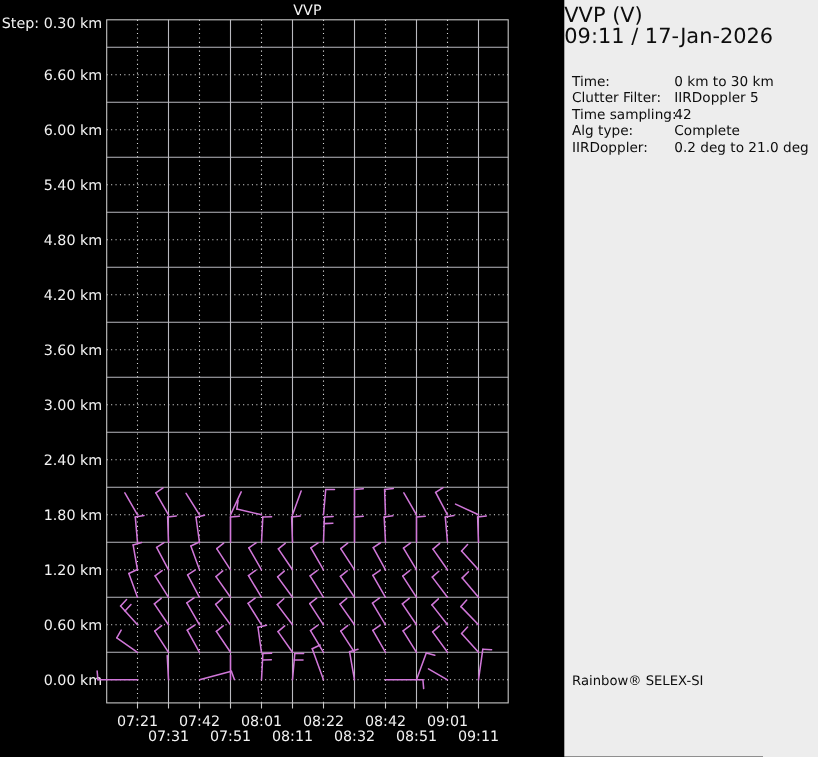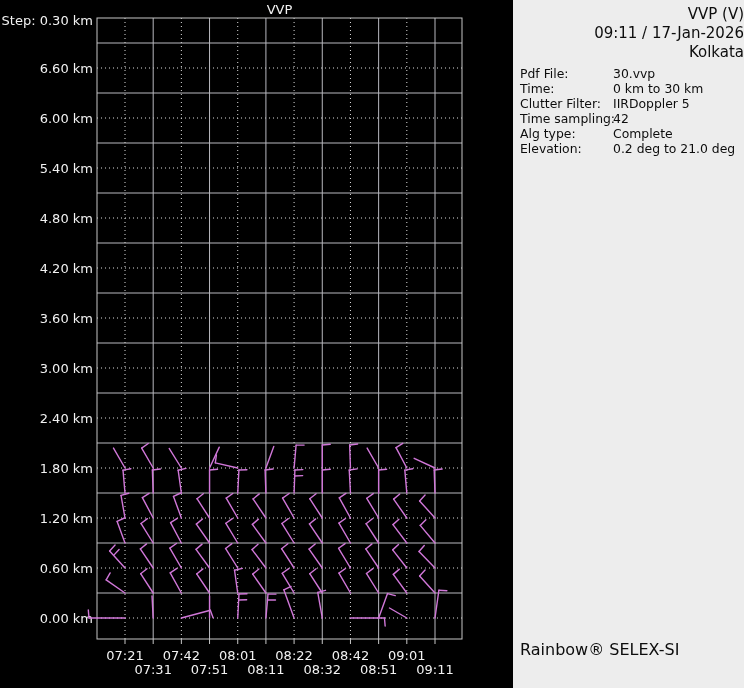--- a/index.html
+++ b/index.html
@@ -6,26 +6,26 @@
     margin:0; padding:0; width:744px; height:688px;
     background:#000; overflow:hidden;
     font-family:"DejaVu Sans","Liberation Sans",sans-serif;
   }
   #stage{ position:relative; width:744px; height:688px; background:#000; }
   #chart-svg{ position:absolute; left:0; top:0; }
   #side-panel{
     position:absolute; left:513px; top:0; width:231px; height:688px;
     background:#ededed; color:#0d0d0d;
   }
-  .panel-header{ padding-top:5px; text-align:right; font-size:15px; line-height:19.2px;padding-left:12px; }
+  .panel-header{ padding-top:5px; text-align:left; font-size:19px; line-height:19.2px; }
   #fields{ position:absolute; left:7px; top:66px; width:222px; font-size:12.4px; }
   .frow{ height:15px; line-height:15px; white-space:nowrap; }
   .flabel{ display:inline-block; width:93px; }
   .fvalue{ display:inline-block; }
-  .branding{ position:absolute; left:7px; top:640px; font-size:16px; }
+  .branding{ position:absolute; left:7px; top:612px; font-size:12px; }
 </style>
 </head>
 <body>
 
 <div id="stage">
 
   <svg id="chart-svg" width="513" height="688" viewBox="0 0 513 688">
       <line x1="97" y1="43" x2="462" y2="43" stroke="#b9b9bf" stroke-width="1"></line>
       <line x1="97" y1="68" x2="462" y2="68" stroke="#dcdcdc" stroke-width="1" stroke-dasharray="1 3"></line>
       <line x1="97" y1="93" x2="462" y2="93" stroke="#b9b9bf" stroke-width="1"></line>
@@ -431,26 +431,24 @@
       <g>
         <line x1="435" y1="618" x2="438.8968468268818" y2="590.2724940752361" stroke="#d077d8" stroke-width="1.4" stroke-linecap="round"></line>
         <line x1="438.8968468268818" y1="590.2724940752361" x2="446.8858831049184" y2="590.6911817251796" stroke="#d077d8" stroke-width="1.4" stroke-linecap="round"></line>
       </g>
     </svg>
 
   <div id="side-panel">
     <div class="panel-header">
       <div>VVP (V)</div>
       <div>09:11 / 17-Jan-2026</div>
-      <div>Kolkata</div>
     </div>
     <div id="fields">
-        <div class="frow"><span class="flabel">Pdf File:</span><span class="fvalue">30.vvp</span></div>
         <div class="frow"><span class="flabel">Time:</span><span class="fvalue">0 km to 30 km</span></div>
         <div class="frow"><span class="flabel">Clutter Filter:</span><span class="fvalue">IIRDoppler 5</span></div>
         <div class="frow"><span class="flabel">Time sampling:</span><span class="fvalue">42</span></div>
         <div class="frow"><span class="flabel">Alg type:</span><span class="fvalue">Complete</span></div>
-        <div class="frow"><span class="flabel">Elevation:</span><span class="fvalue">0.2 deg to 21.0 deg</span></div>
+        <div class="frow"><span class="flabel">IIRDoppler:</span><span class="fvalue">0.2 deg to 21.0 deg</span></div>
       </div>
     <div class="branding">Rainbow® SELEX-SI</div>
   </div>
 
 </div>
 
 </body></html>

